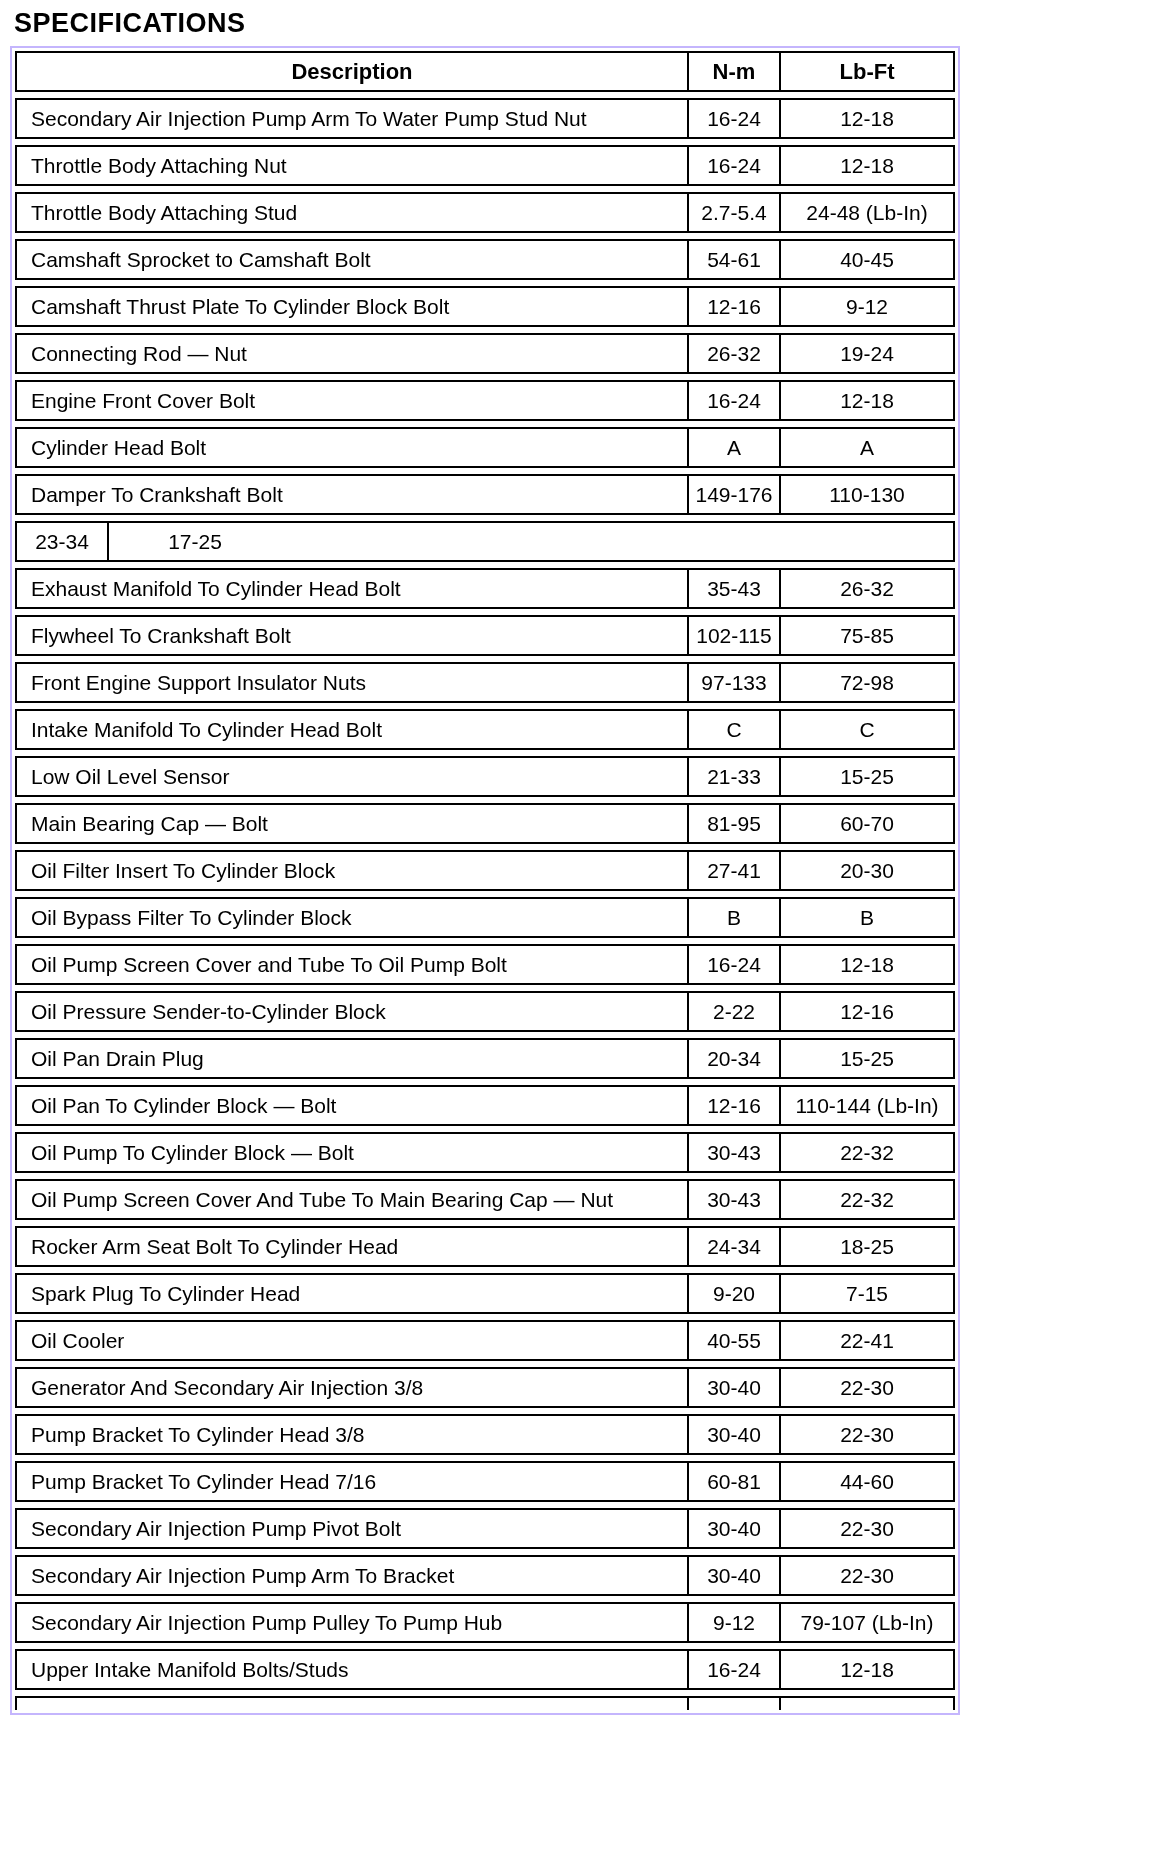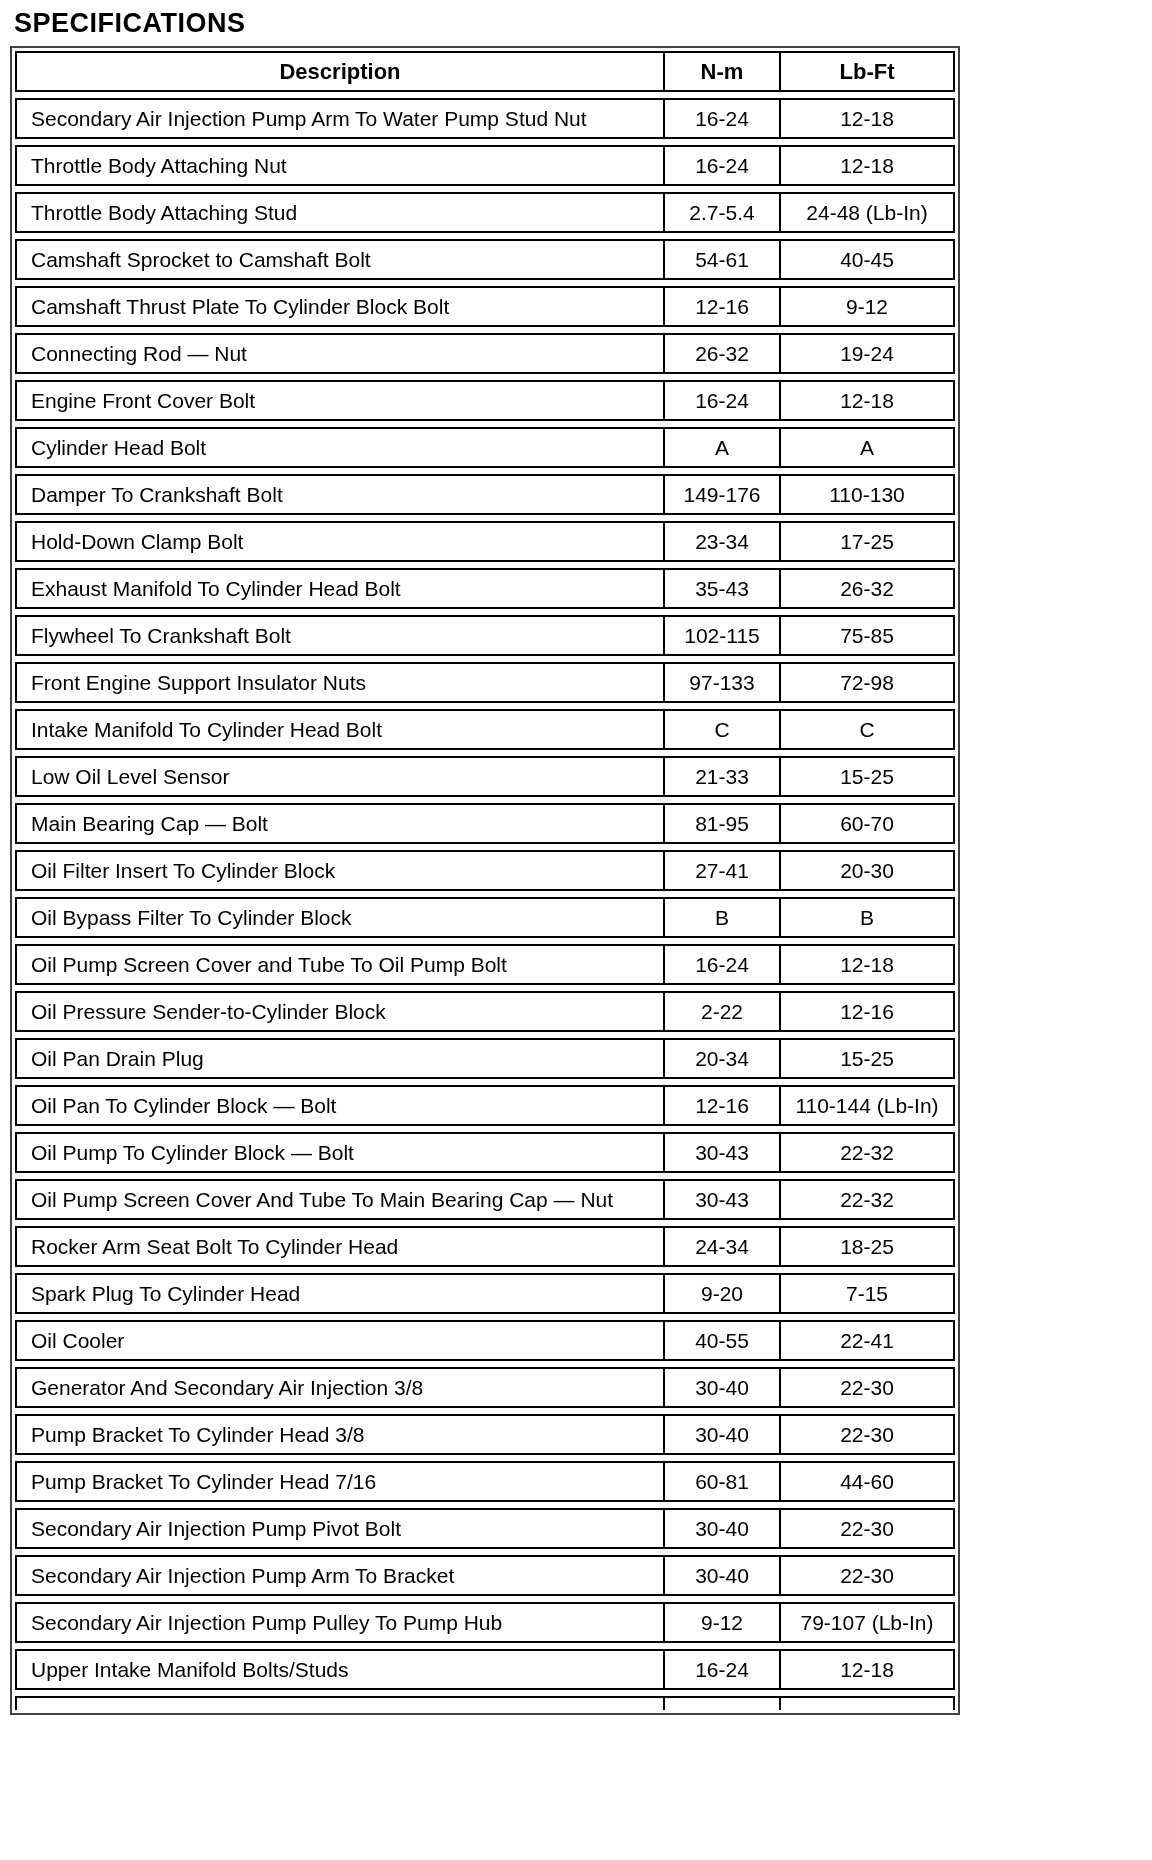--- a/index.html
+++ b/index.html
@@ -17,21 +17,21 @@
     padding: 6px 0 0 10px;
   }
   .title {
     font-weight: bold;
     font-size: 27px;
     letter-spacing: 0.5px;
     margin: 2px 0 7px 4px;
   }
   .spec-table {
     width: 950px;
-    border: 2px solid #404040;
+    border: 2px solid #c4b5fd;
     padding: 3px;
     background: #fff;
   }
   .row {
     display: flex;
     border: 2px solid #000;
     margin-bottom: 6px;
     height: 41px;
     align-items: stretch;
     background: #fff;
@@ -42,21 +42,21 @@
     font-size: 21px;
     white-space: nowrap;
     overflow: hidden;
   }
   .cell.desc {
     flex: 1;
     padding-left: 14px;
     border-right: 2px solid #000;
   }
   .cell.nm {
-    width: 116px;
+    width: 92px;
     justify-content: center;
     border-right: 2px solid #000;
   }
   .cell.lbft {
     width: 172px;
     justify-content: center;
   }
   .row.header .cell {
     font-weight: bold;
     font-size: 22px;
@@ -126,21 +126,20 @@
           <div class="cell desc">Cylinder Head Bolt</div>
           <div class="cell nm">A</div>
           <div class="cell lbft">A</div>
         </div>
         <div class="row">
           <div class="cell desc">Damper To Crankshaft Bolt</div>
           <div class="cell nm">149-176</div>
           <div class="cell lbft">110-130</div>
         </div>
         <div class="row">
-          <div class="cell desc">Hold-Down Clamp Bolt</div>
           <div class="cell nm">23-34</div>
           <div class="cell lbft">17-25</div>
         </div>
         <div class="row">
           <div class="cell desc">Exhaust Manifold To Cylinder Head Bolt</div>
           <div class="cell nm">35-43</div>
           <div class="cell lbft">26-32</div>
         </div>
         <div class="row">
           <div class="cell desc">Flywheel To Crankshaft Bolt</div>

